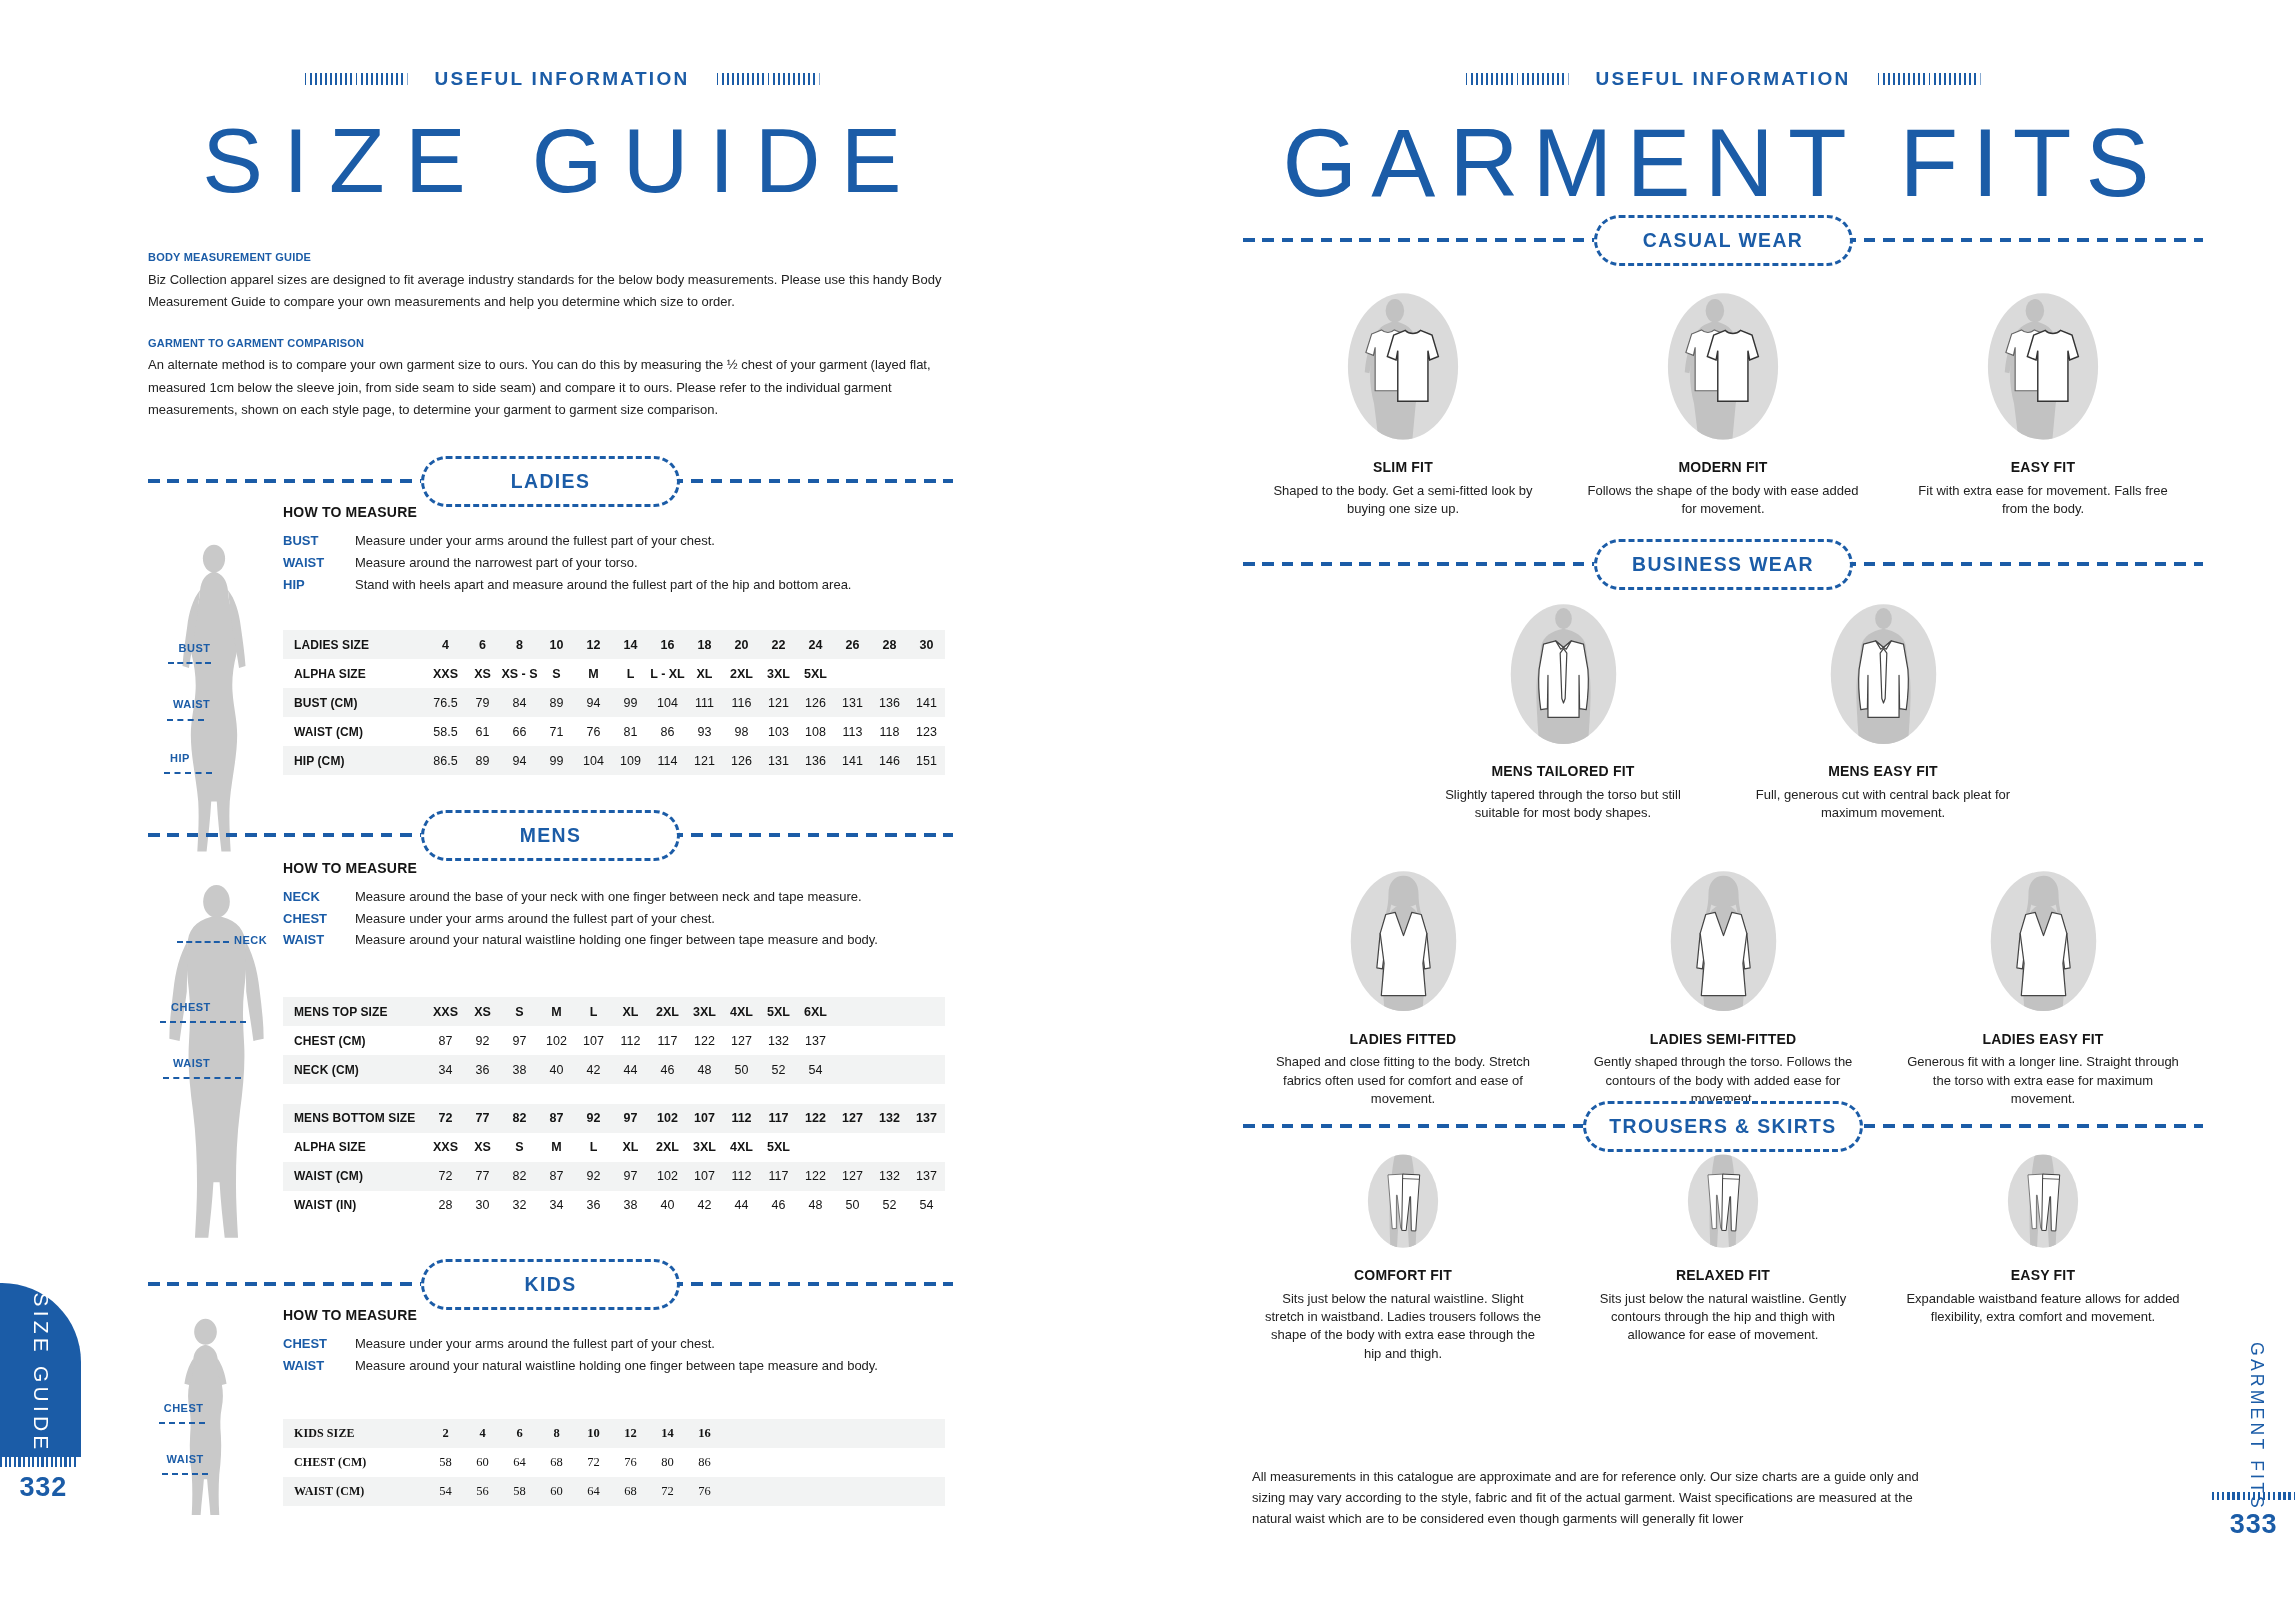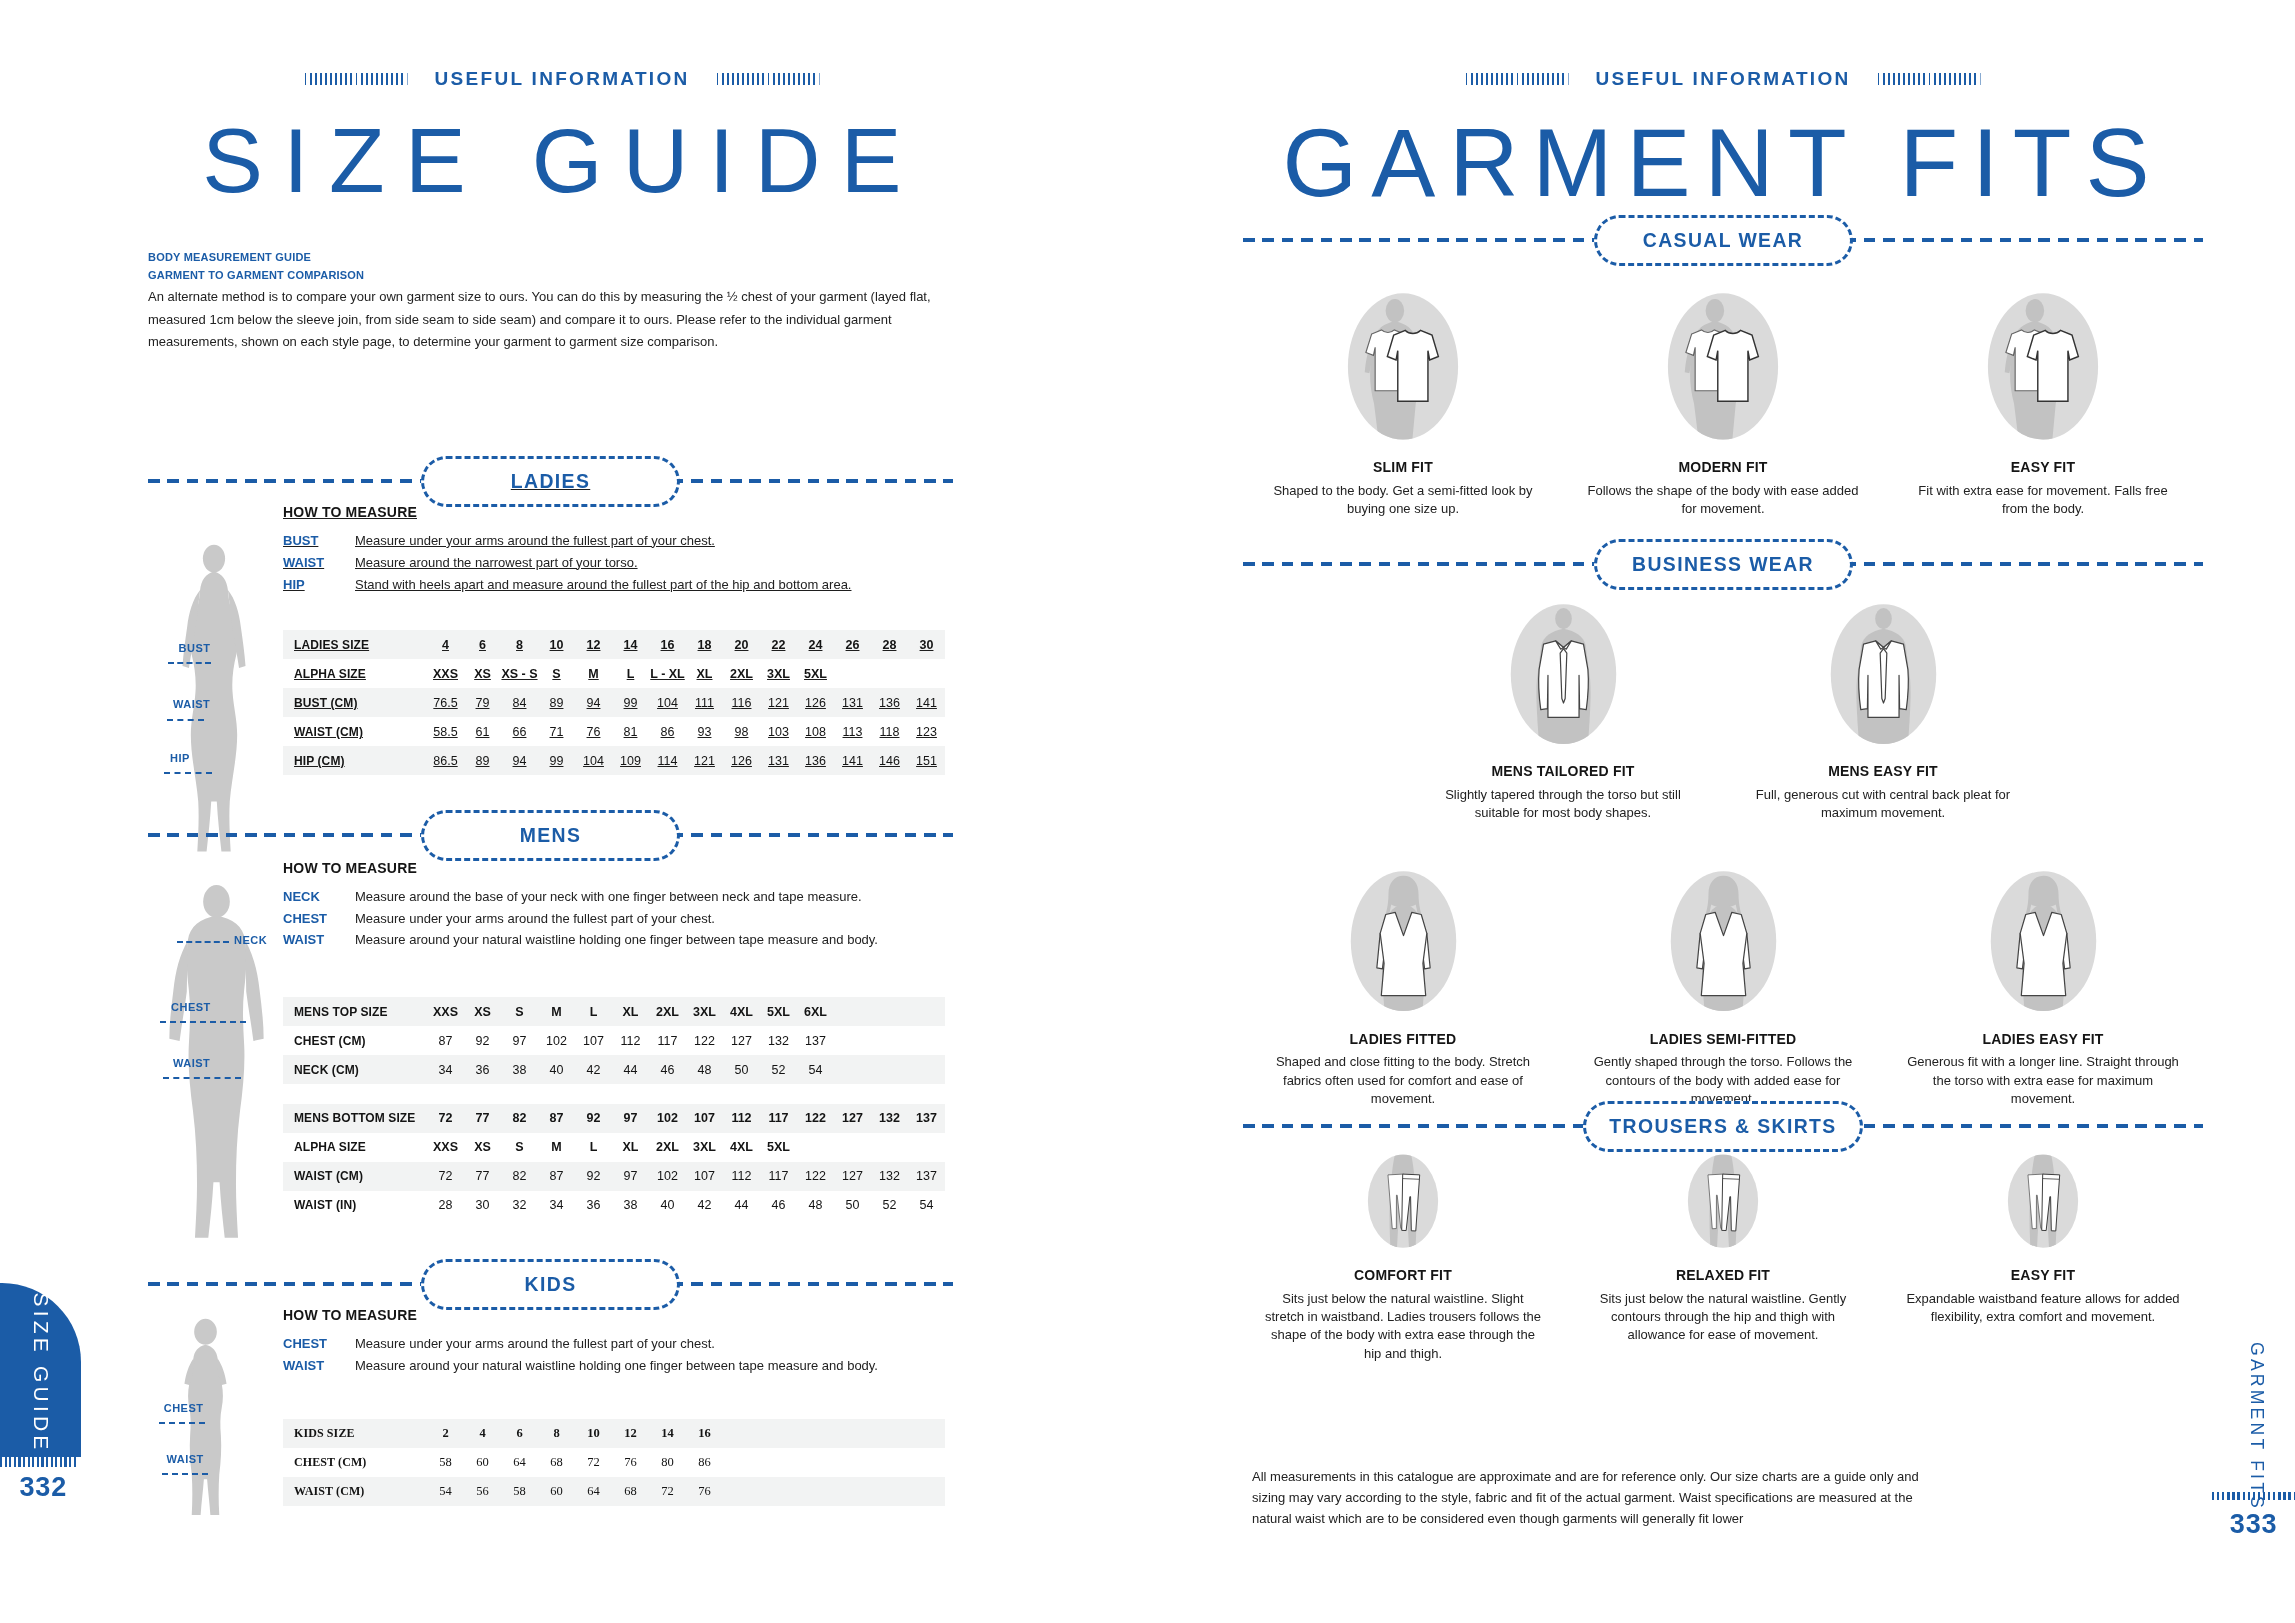--- a/index.html
+++ b/index.html
@@ -35,21 +35,21 @@
   
   .divider{position:relative;height:37px;display:flex;align-items:center;justify-content:center;}
   .divider::before{content:"";position:absolute;left:0;right:0;top:50%;height:4.2px;margin-top:-2.3px;
       background:repeating-linear-gradient(90deg,var(--accent) 0 11.6px,transparent 11.6px 19.4px);}
   .pill{position:relative;background:#fff;border:3.2px dashed var(--accent);border-radius:28px;
         min-width:259px;height:51px;display:flex;align-items:center;justify-content:center;
         color:var(--accent);font-size:19.4px;font-weight:bold;letter-spacing:1.4px;box-sizing:border-box;padding:0 23px;}
 
   
   .size-section{position:absolute;left:148px;width:805px;}
-  #sec-ladies{top:463px;text-decoration:underline;} #sec-mens{top:817px;} #sec-kids{top:1266px;}
+  #sec-ladies{top:463px;} #sec-mens{top:817px;} #sec-kids{top:1266px;}
   .section-body{display:flex;align-items:flex-start;}
   #sec-ladies .section-body{margin-top:3.7px;}
   #sec-mens   .section-body{margin-top:5.6px;}
   #sec-kids   .section-body{margin-top:3.7px;}
   .figure-col{width:135px;flex:none;position:relative;}
   .figure-col svg{display:block;fill:var(--sil);}
   #sec-ladies .figure-col svg{width:102px;margin:36px 0 0 15px;}
   #sec-mens   .figure-col svg{width:123px;margin:21px 0 0 6.5px;}
   #sec-kids   .figure-col svg{width:81px;margin:7.4px 0 0 16.7px;}
   .fig-label{position:absolute;color:var(--accent);font-size:11px;font-weight:bold;letter-spacing:0.5px;}
@@ -199,20 +199,21 @@
   <section class="page page-left">
     <div class="eyebrow">
       <span class="tickline"></span>
       <span>USEFUL INFORMATION</span>
       <span class="tickline"></span>
     </div>
     <h1 class="big-title">SIZE GUIDE</h1>
 
     <div class="intro">
       <h2 class="intro-heading">BODY MEASUREMENT GUIDE</h2>
+      <p class="intro-body">Biz Collection apparel sizes are designed to fit average industry standards for the below body measurements. Please use this handy Body Measurement Guide to compare your own measurements and help you determine which size to order.</p>
       <h2 class="intro-heading">GARMENT TO GARMENT COMPARISON</h2>
       <p class="intro-body">An alternate method is to compare your own garment size to ours. You can do this by measuring the ½ chest of your garment (layed flat, measured 1cm below the sleeve join, from side seam to side seam) and compare it to ours. Please refer to the individual garment measurements, shown on each style page, to determine your garment to garment size comparison.</p>
     </div>
 
     <div id="left-sections">
         <section class="size-section" id="sec-ladies">
           <div class="divider">
             <div class="pill">
               <span>LADIES</span>
             </div>

